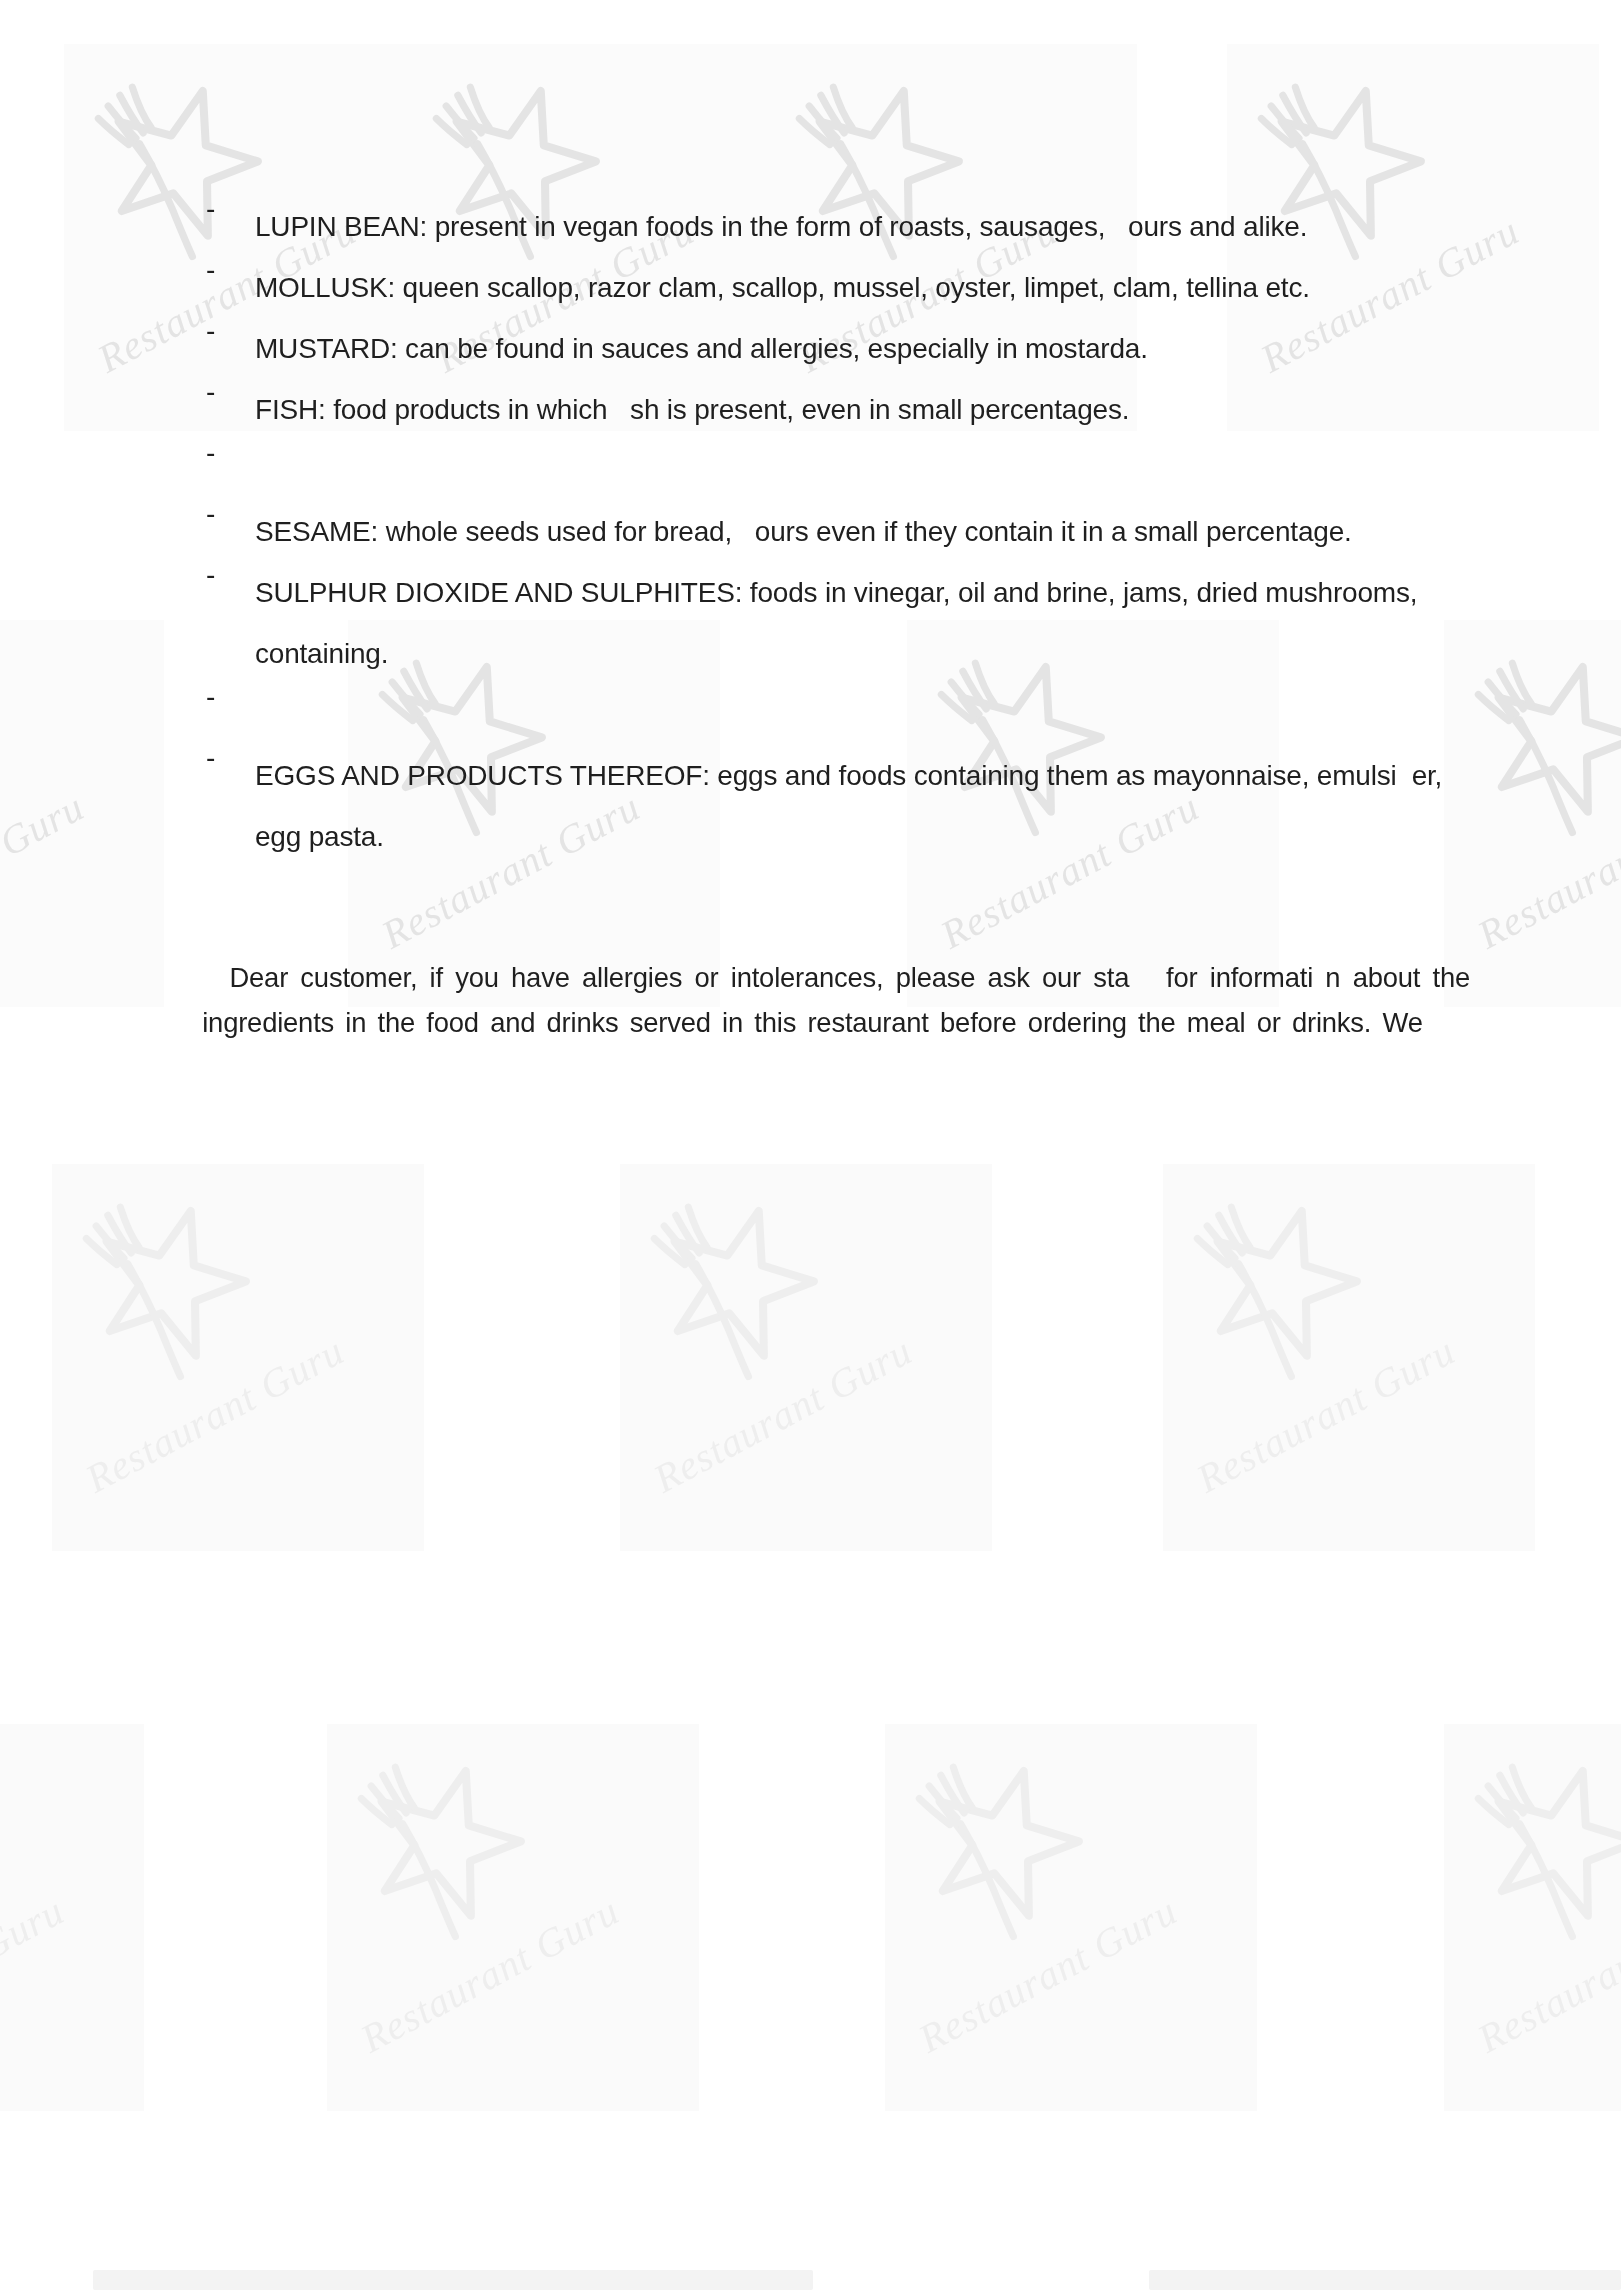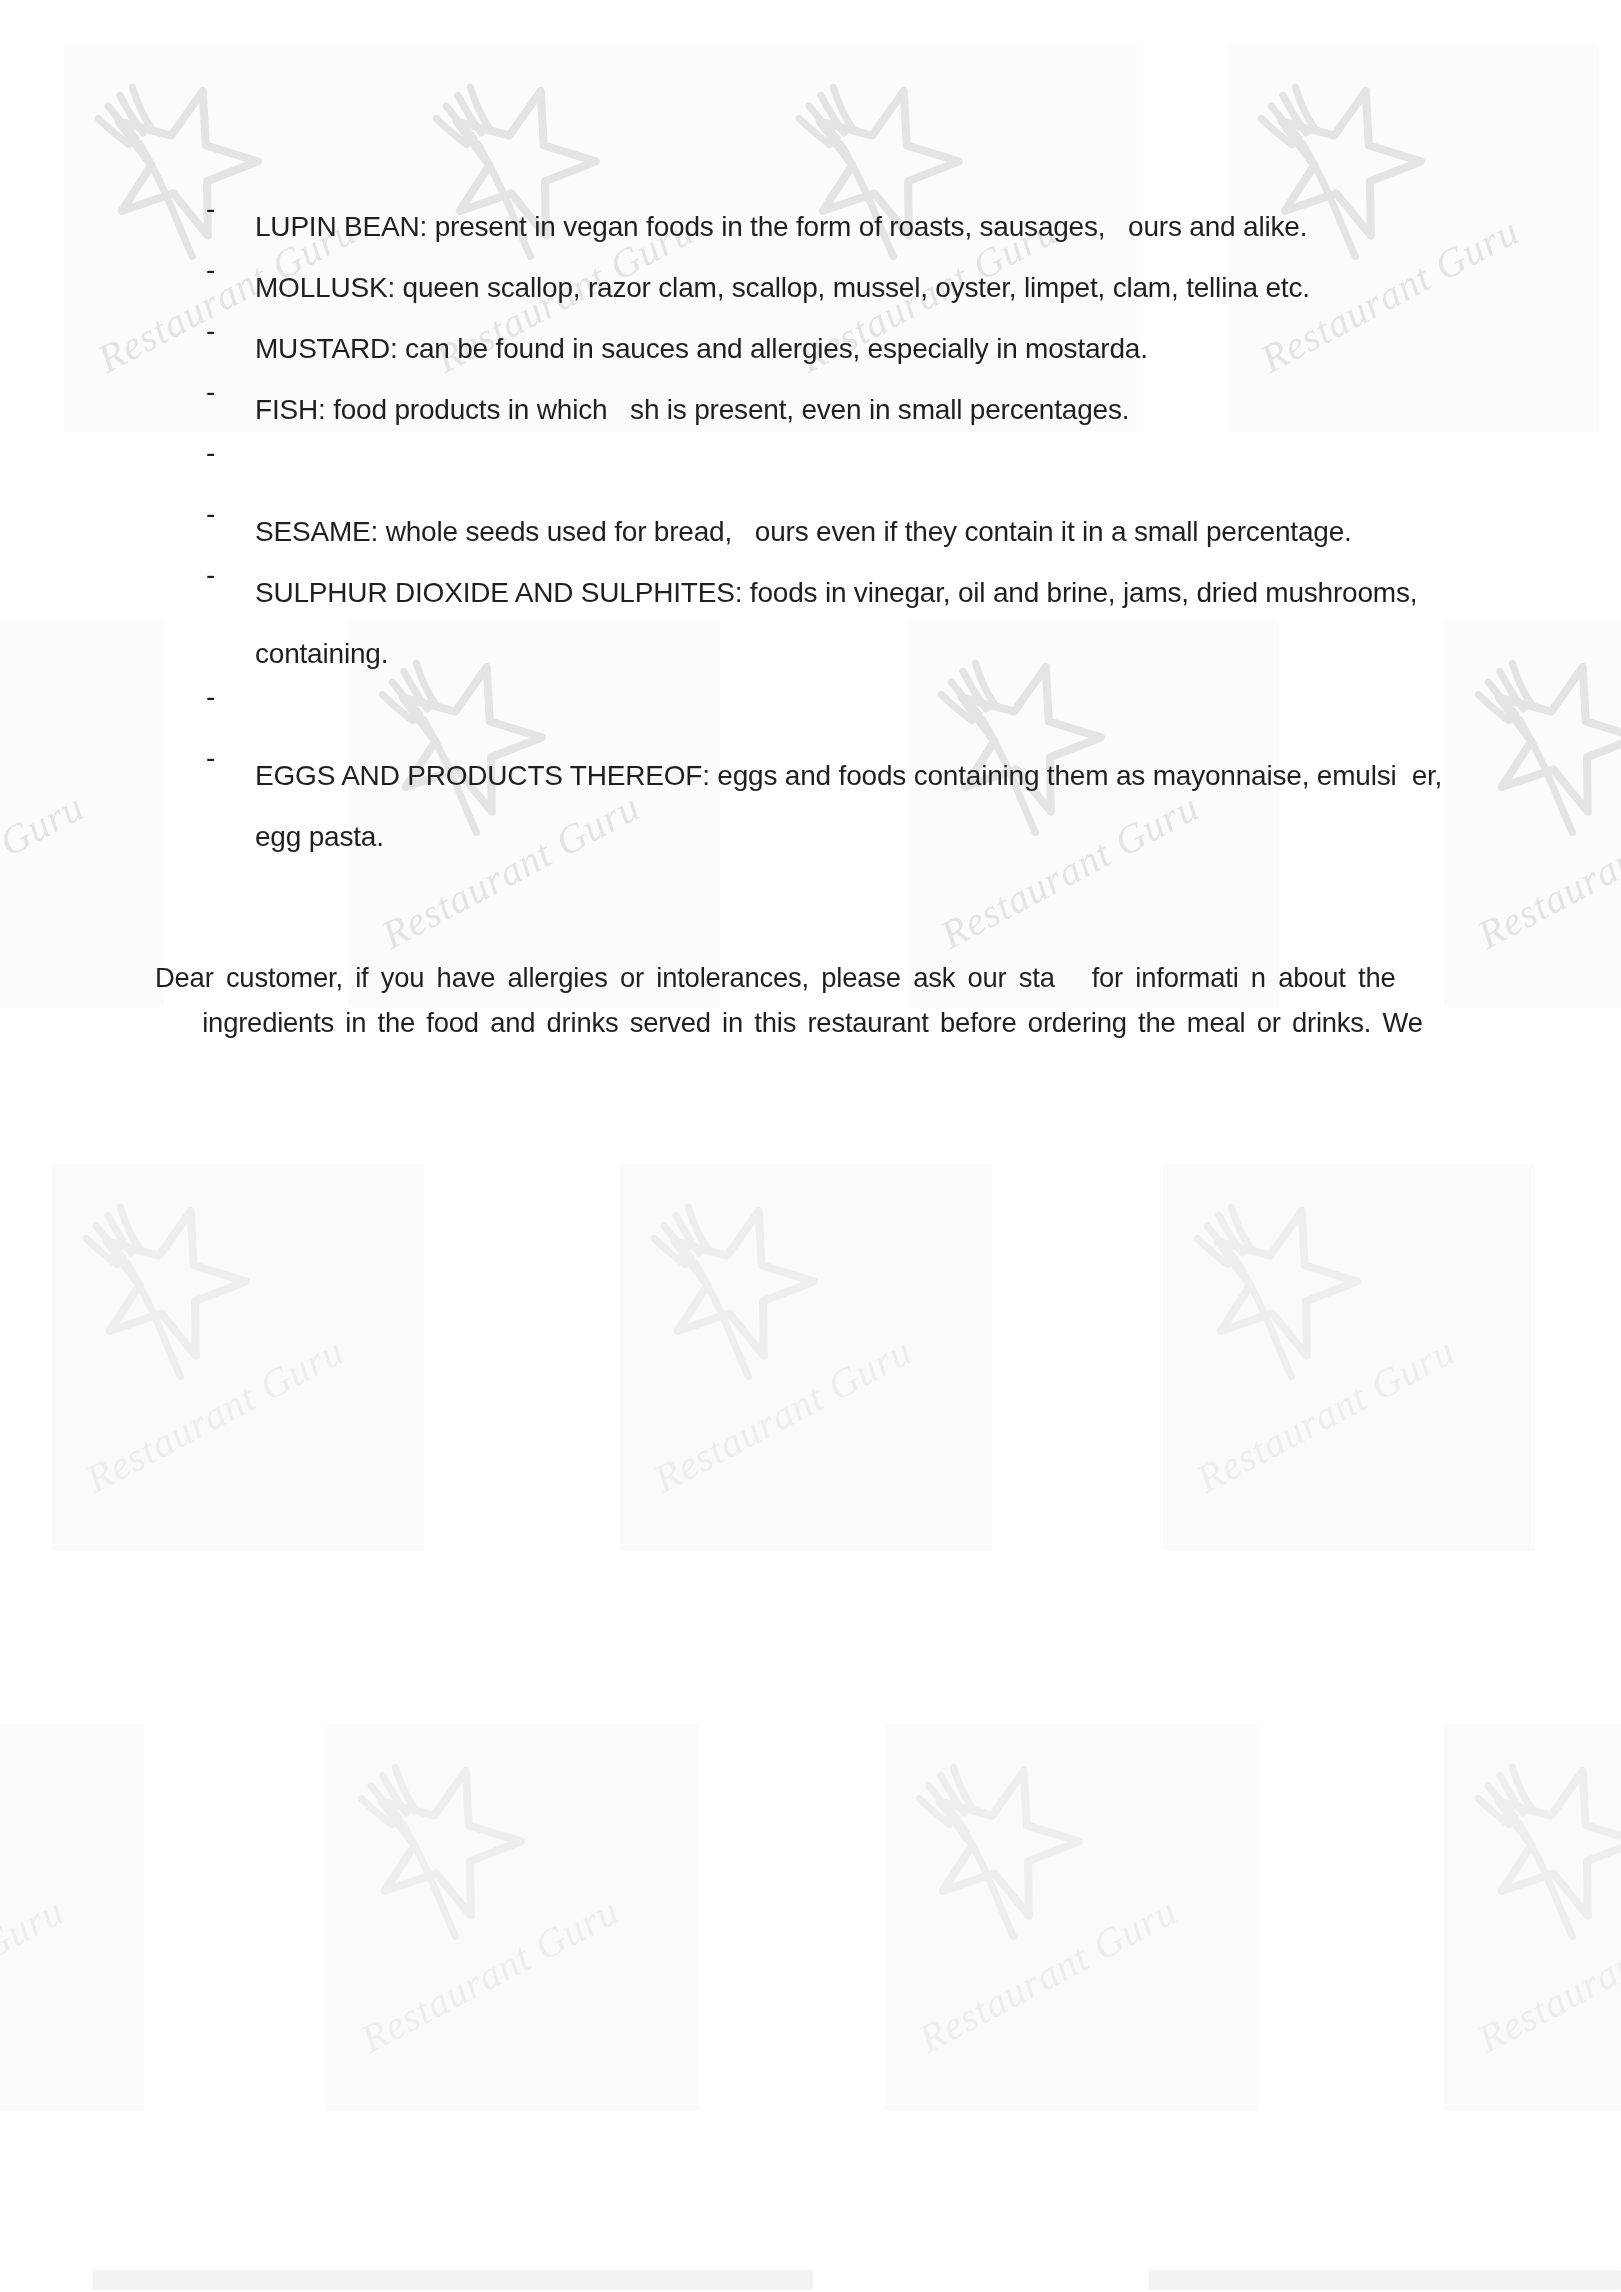--- a/index.html
+++ b/index.html
@@ -50,21 +50,21 @@
   .li-text{white-space:pre-wrap;margin-top:36px;}
   .customer-note{
     position:absolute;left:155px;top:955px;width:1315px;
   }
   .note-line{
     height:45px;line-height:45px;
     font-size:27.4px;
     letter-spacing:-0.2px;
     white-space:pre;
   }
-  .note-line:nth-child(1){word-spacing:4.9px;}
+  .note-line:nth-child(1){word-spacing:4.9px;text-align:right;}
   .note-line:nth-child(2){word-spacing:3.9px;text-align:center;}
   
   .artifact{
     position:absolute;height:19.6px;top:2270px;
     background:#f3f3f3;z-index:1;border-radius:2px;
   }
   .artifact.left{left:93px;width:720px;}
   .artifact.right{left:1149px;width:472px;}
 </style>
 </head>

